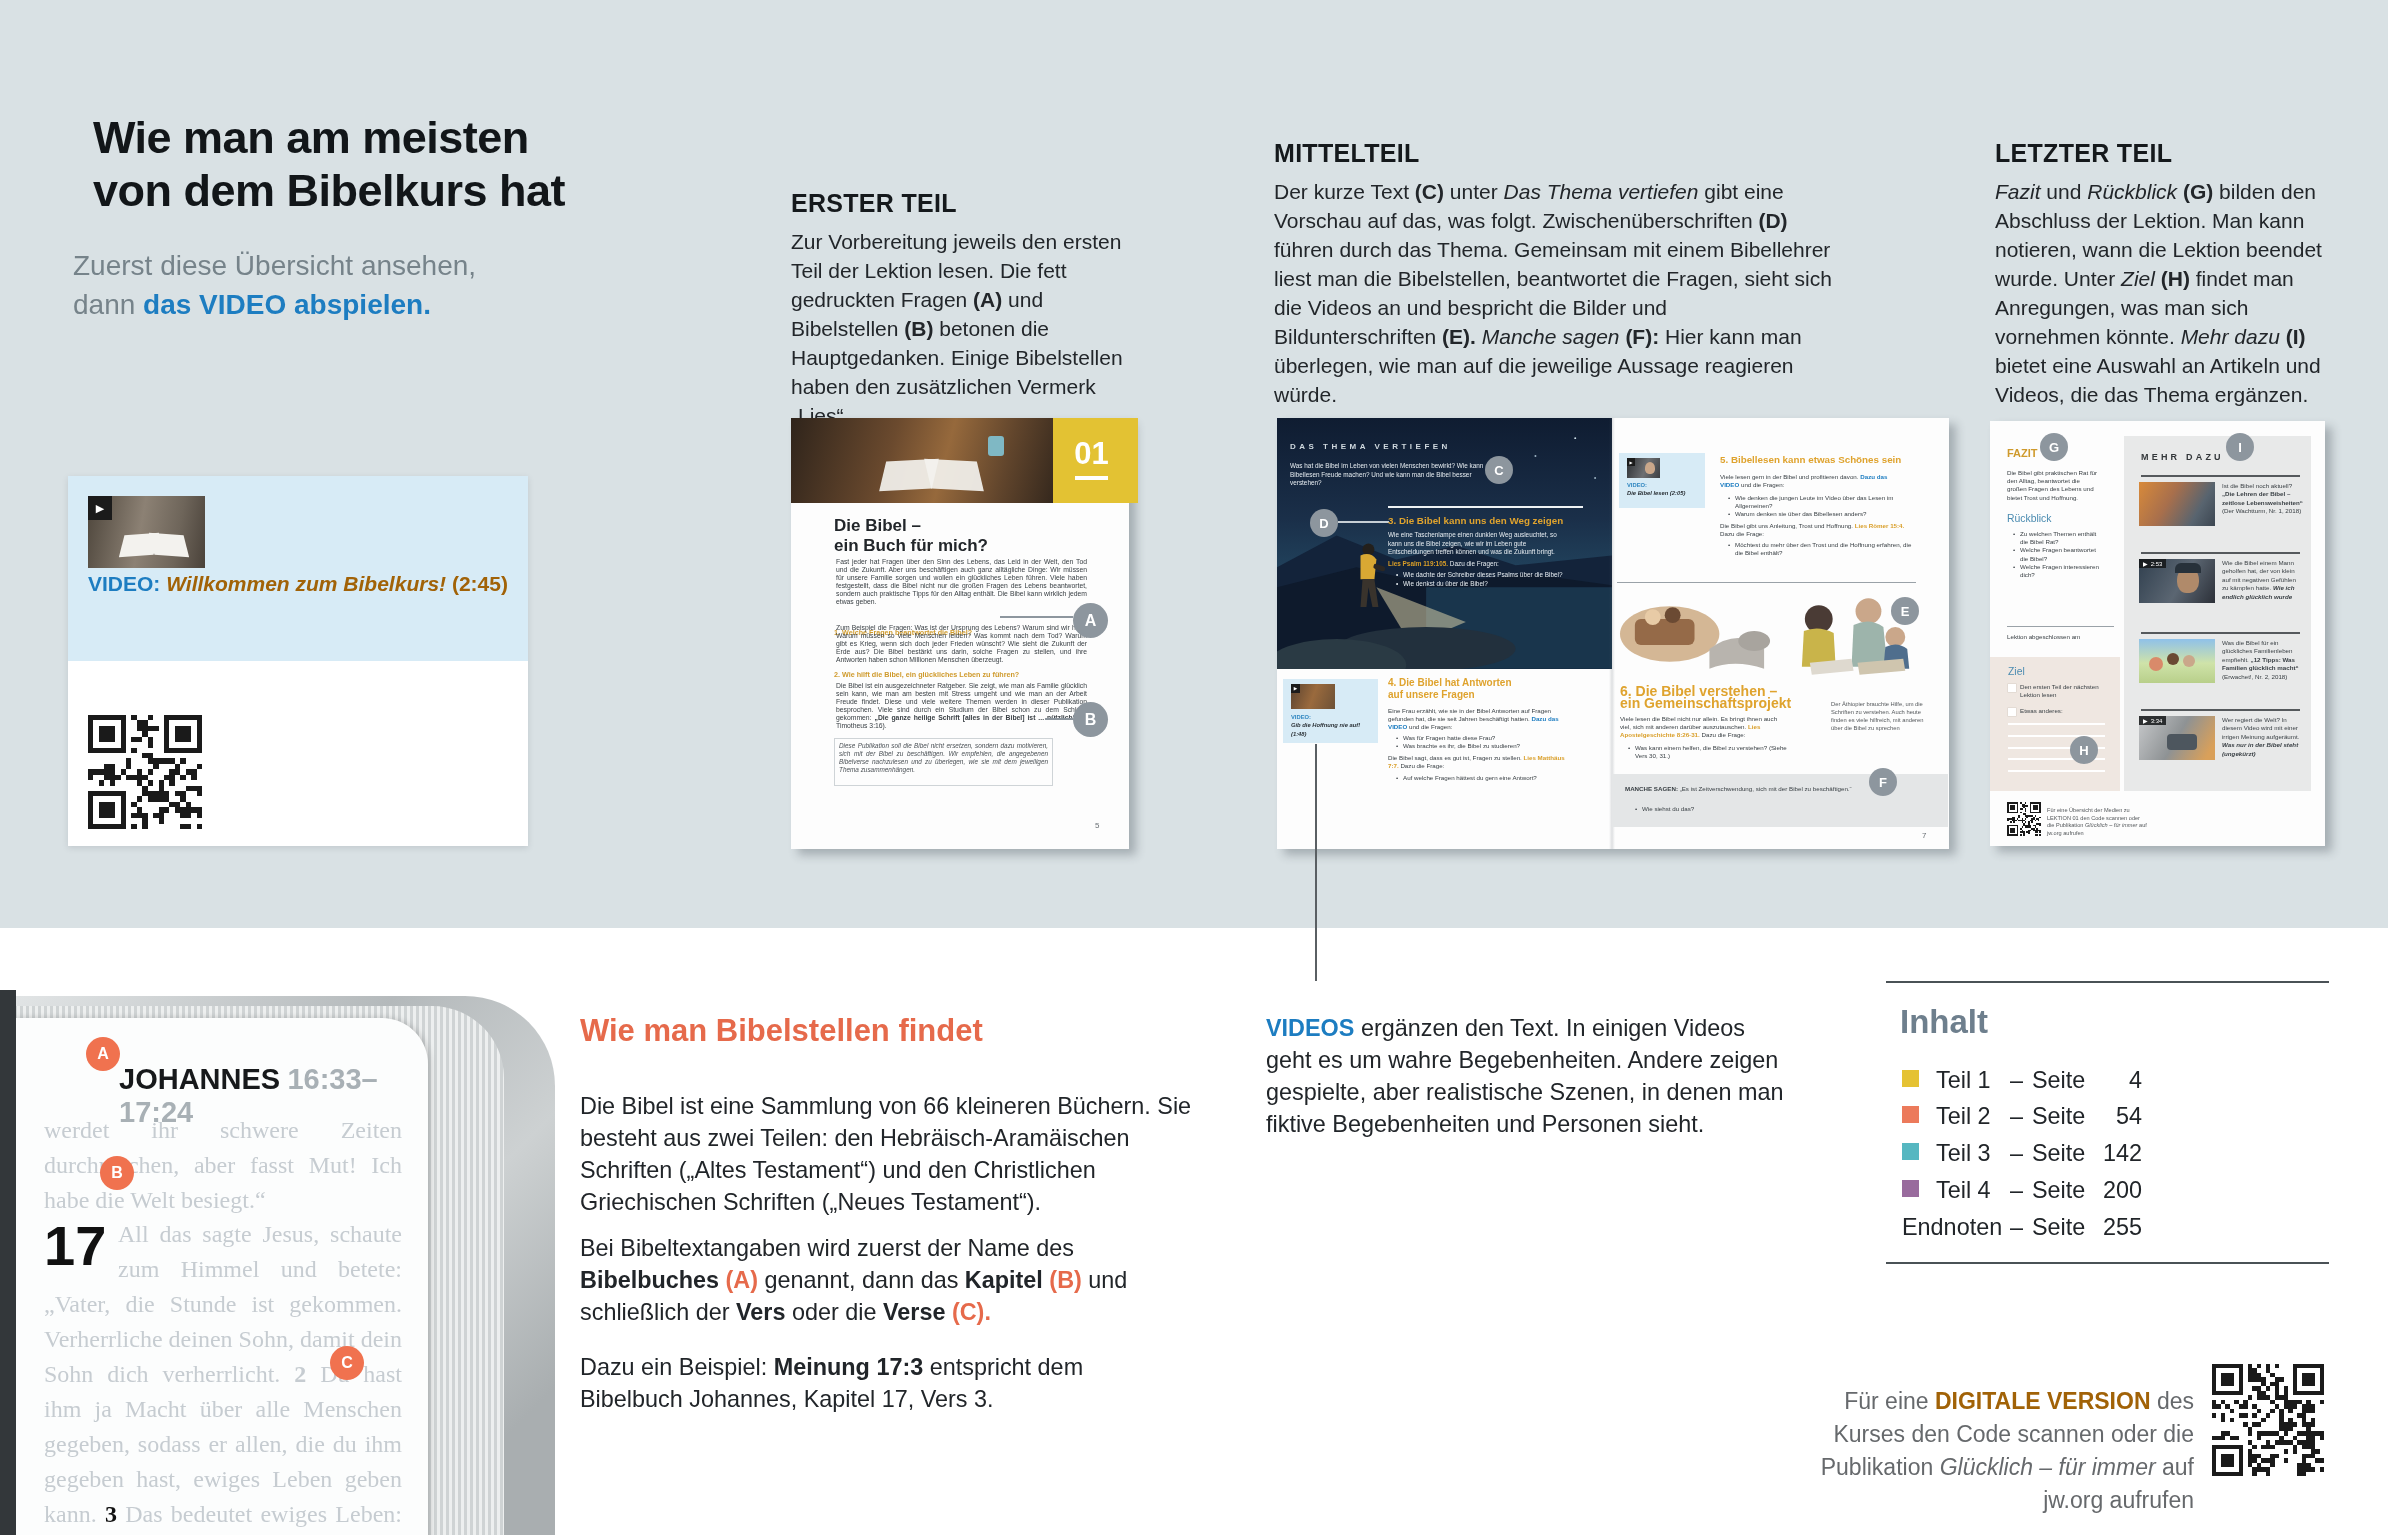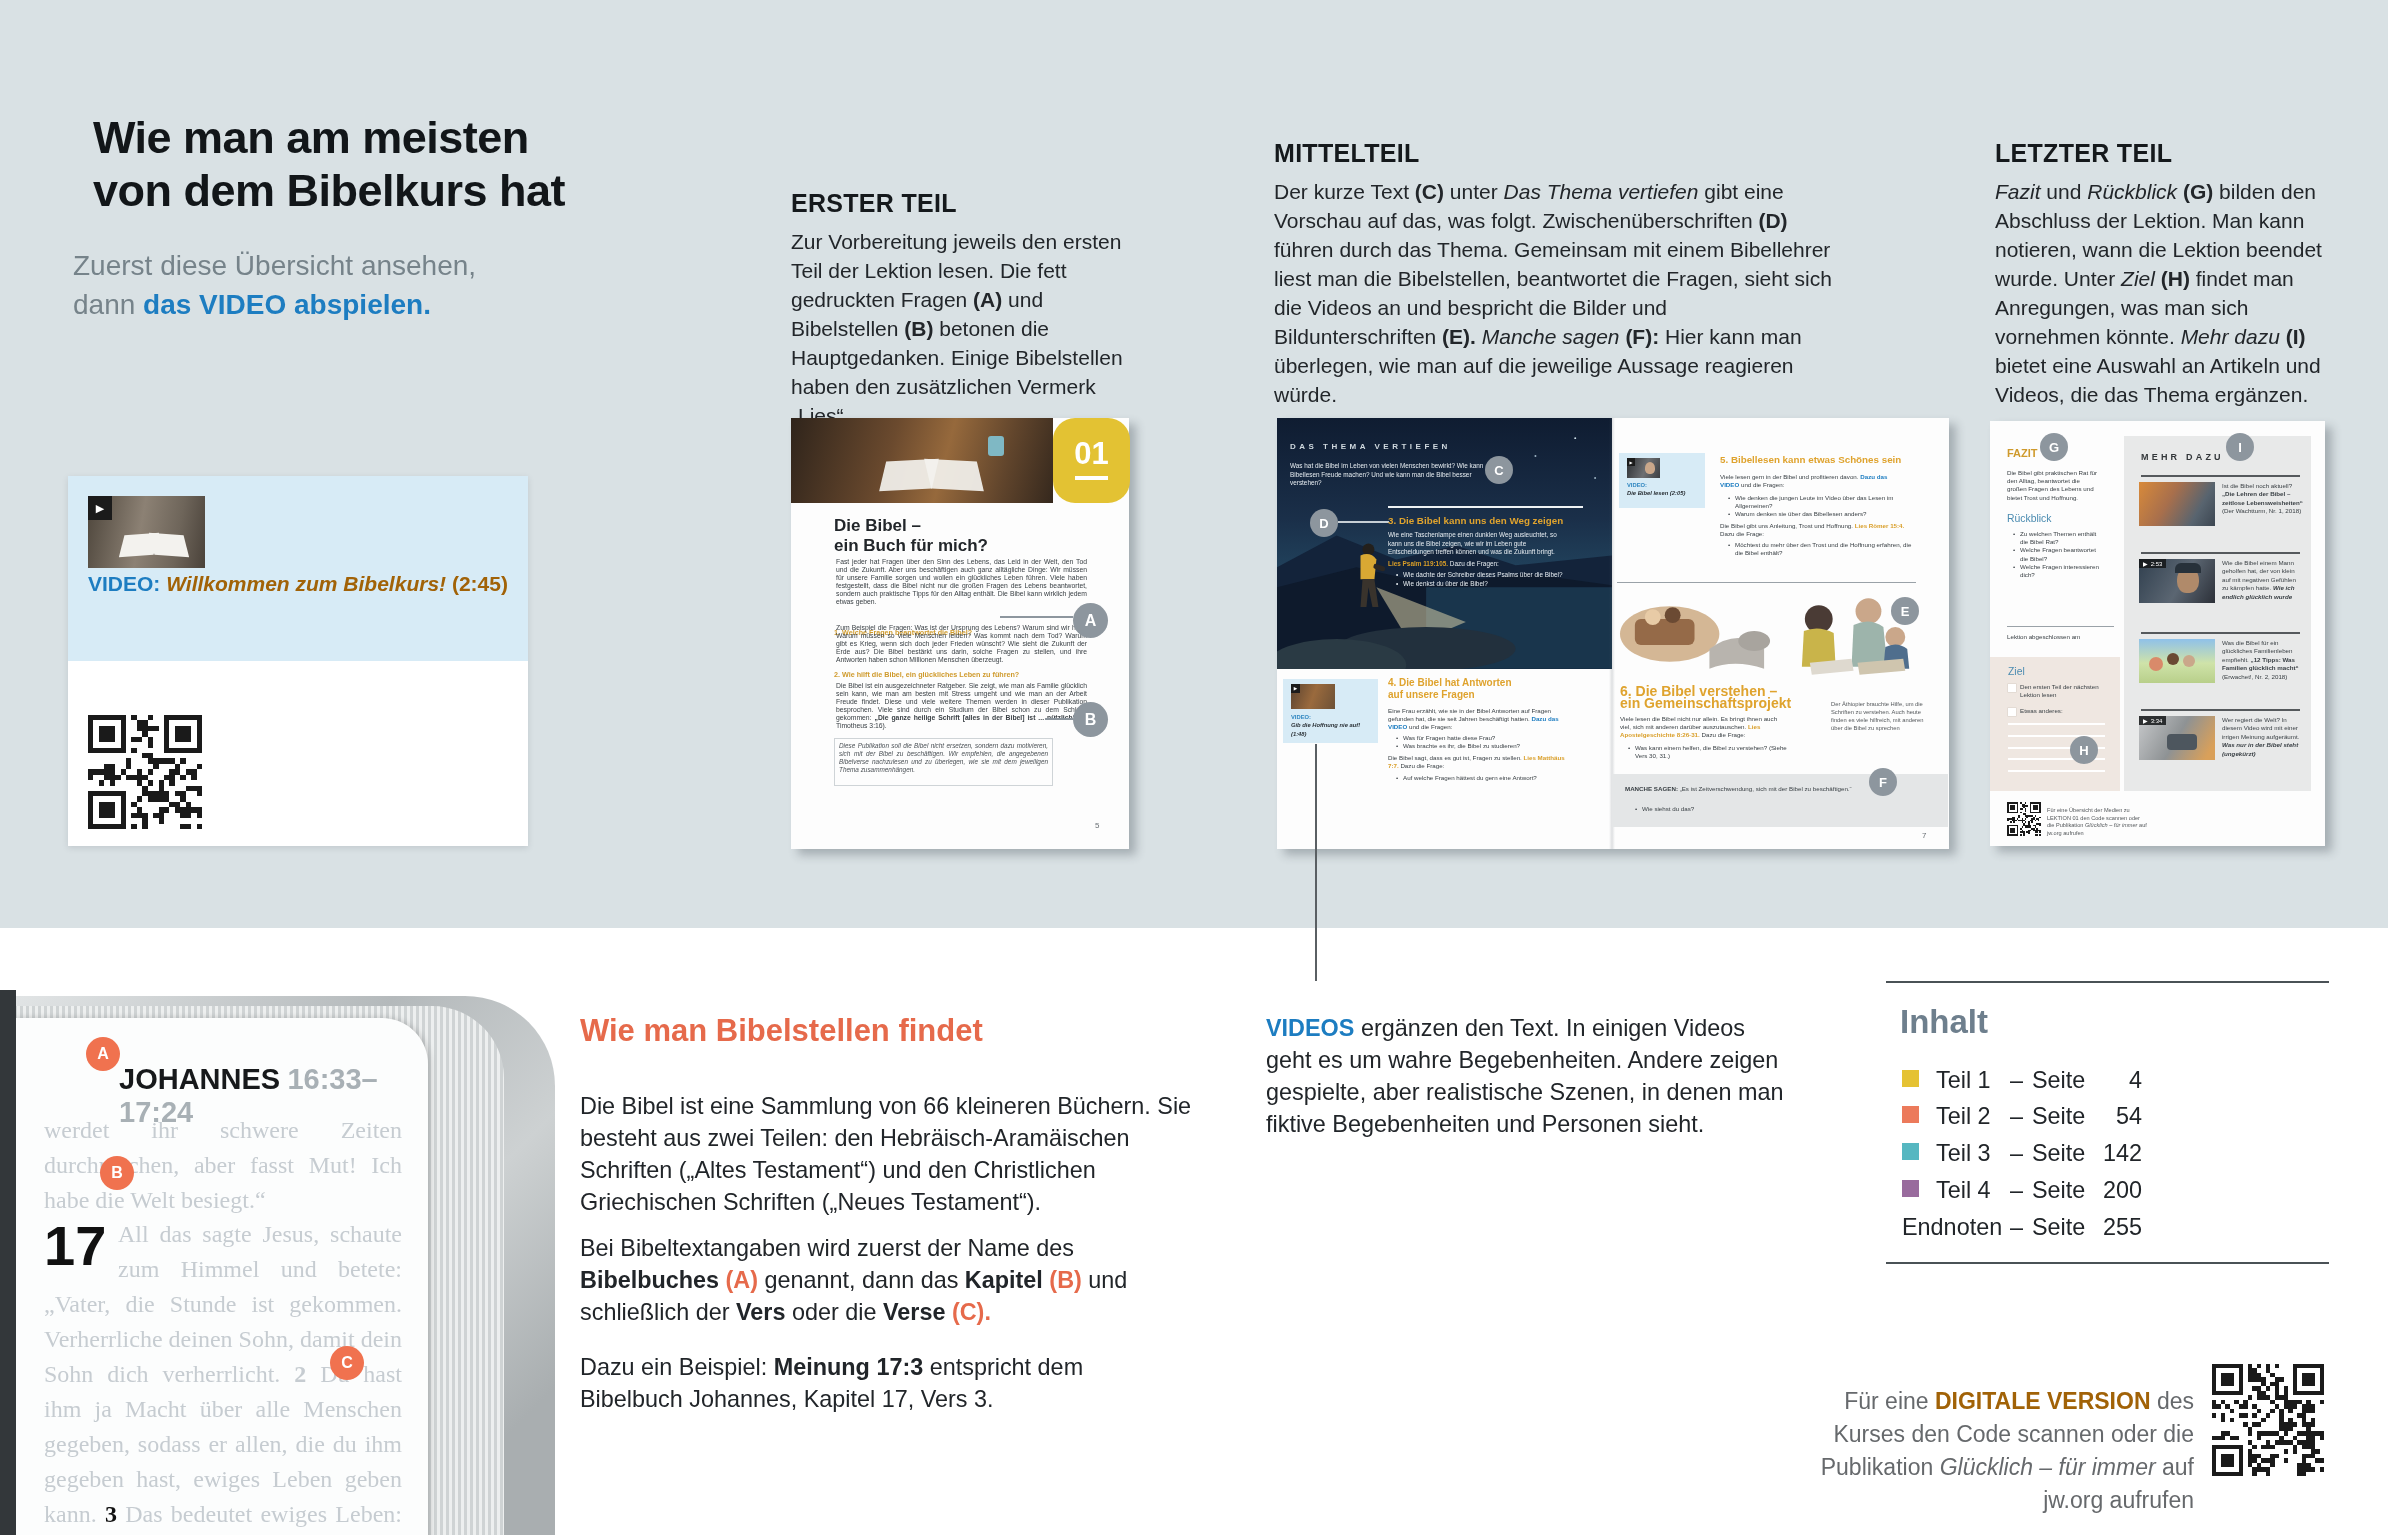--- a/index.html
+++ b/index.html
@@ -319,21 +319,21 @@
 
   <div class="abs colhead" style="left:1995px;top:139px;">LETZTER TEIL</div>
   <div class="abs colbody" style="left:1995px;top:177px;width:350px;"><span class="i">Fazit</span><span> und </span><span class="i">Rückblick</span><span> </span><span class="b">(G)</span><span> bilden den Abschluss der Lektion. Man kann notieren, wann die Lektion beendet wurde. Unter </span><span class="i">Ziel</span><span> </span><span class="b">(H)</span><span> findet man Anregungen, was man sich vornehmen könnte. </span><span class="i">Mehr dazu</span><span> </span><span class="b">(I)</span><span> bietet eine Auswahl an Artikeln und Videos, die das Thema ergänzen.</span></div>
 
   <div class="abs pageth" style="left:791px;top:418px;width:338px;height:431px;">
     <div class="abs" style="left:0;top:0;width:262px;height:85px;background:linear-gradient(105deg,#2f241b,#6b4a2e 38%,#96693c 58%,#61452c 80%,#35281d);overflow:hidden;">
       <div class="bookshape" style="left:92px;top:42px;width:52px;height:30px;transform:skewX(-16deg) rotate(-3deg);opacity:.92;"></div>
       <div class="bookshape" style="left:137px;top:42px;width:52px;height:30px;transform:skewX(16deg) rotate(3deg);opacity:.92;"></div>
       <div class="abs" style="left:197px;top:18px;width:16px;height:20px;border-radius:3px;background:#7fb8c4;"></div>
     </div>
-    <div class="abs" style="left:262px;top:0;width:77px;height:85px;background:#e3c233;border-radius:22px;">
+    <div class="abs" style="left:262px;top:0;width:85px;height:85px;background:#e3c233;">
       <div class="abs" style="left:0;top:18px;width:77px;text-align:center;font-size:31px;font-weight:700;color:#fff;">01</div>
       <div class="abs" style="left:22px;top:58px;width:33px;height:4px;background:#fff;"></div>
     </div>
     <div class="abs" style="left:43px;top:98px;font-size:17px;line-height:20px;font-weight:700;color:#22262a;white-space:pre-line;">Die Bibel –
 ein Buch für mich?</div>
     <div class="abs tiny" style="left:45px;top:140px;width:251px;">Fast jeder hat Fragen über den Sinn des Lebens, das Leid in der Welt, den Tod und die Zukunft. Aber uns beschäftigen auch ganz alltägliche Dinge: Wir müssen für unsere Familie sorgen und wollen ein glückliches Leben führen. Viele haben festgestellt, dass die Bibel nicht nur die großen Fragen des Lebens beantwortet, sondern auch praktische Tipps für den Alltag enthält. Die Bibel kann wirklich jedem etwas geben.</div>
     <div class="abs tinyq" style="left:43px;top:195px;width:229px;margin-top:16px;">1. Welche Fragen beantwortet die Bibel?</div>
     <div class="abs tiny" style="left:45px;top:206px;width:251px;">Zum Beispiel die Fragen: Was ist der Ursprung des Lebens? Warum sind wir hier? Warum müssen so viele Menschen leiden? Was kommt nach dem Tod? Warum gibt es Krieg, wenn sich doch jeder Frieden wünscht? Wie sieht die Zukunft der Erde aus? Die Bibel bestärkt uns darin, solche Fragen zu stellen, und ihre Antworten haben schon Millionen Menschen überzeugt.</div>
     <div class="abs tinyq" style="left:43px;top:253px;width:259px;">2. Wie hilft die Bibel, ein glückliches Leben zu führen?</div>
     <div class="abs tiny" style="left:45px;top:264px;width:251px;"><span>Die Bibel ist ein ausgezeichneter Ratgeber. Sie zeigt, wie man als Familie glücklich sein kann, wie man am besten mit Stress umgeht und wie man an der Arbeit Freude findet. Diese und viele weitere Themen werden in dieser Publikation besprochen. Viele sind durch ein Studium der Bibel schon zu dem Schluss gekommen: </span><span class="b">„Die ganze heilige Schrift [alles in der Bibel] ist ... nützlich“</span><span> (2. Timotheus 3:16).</span></div>

